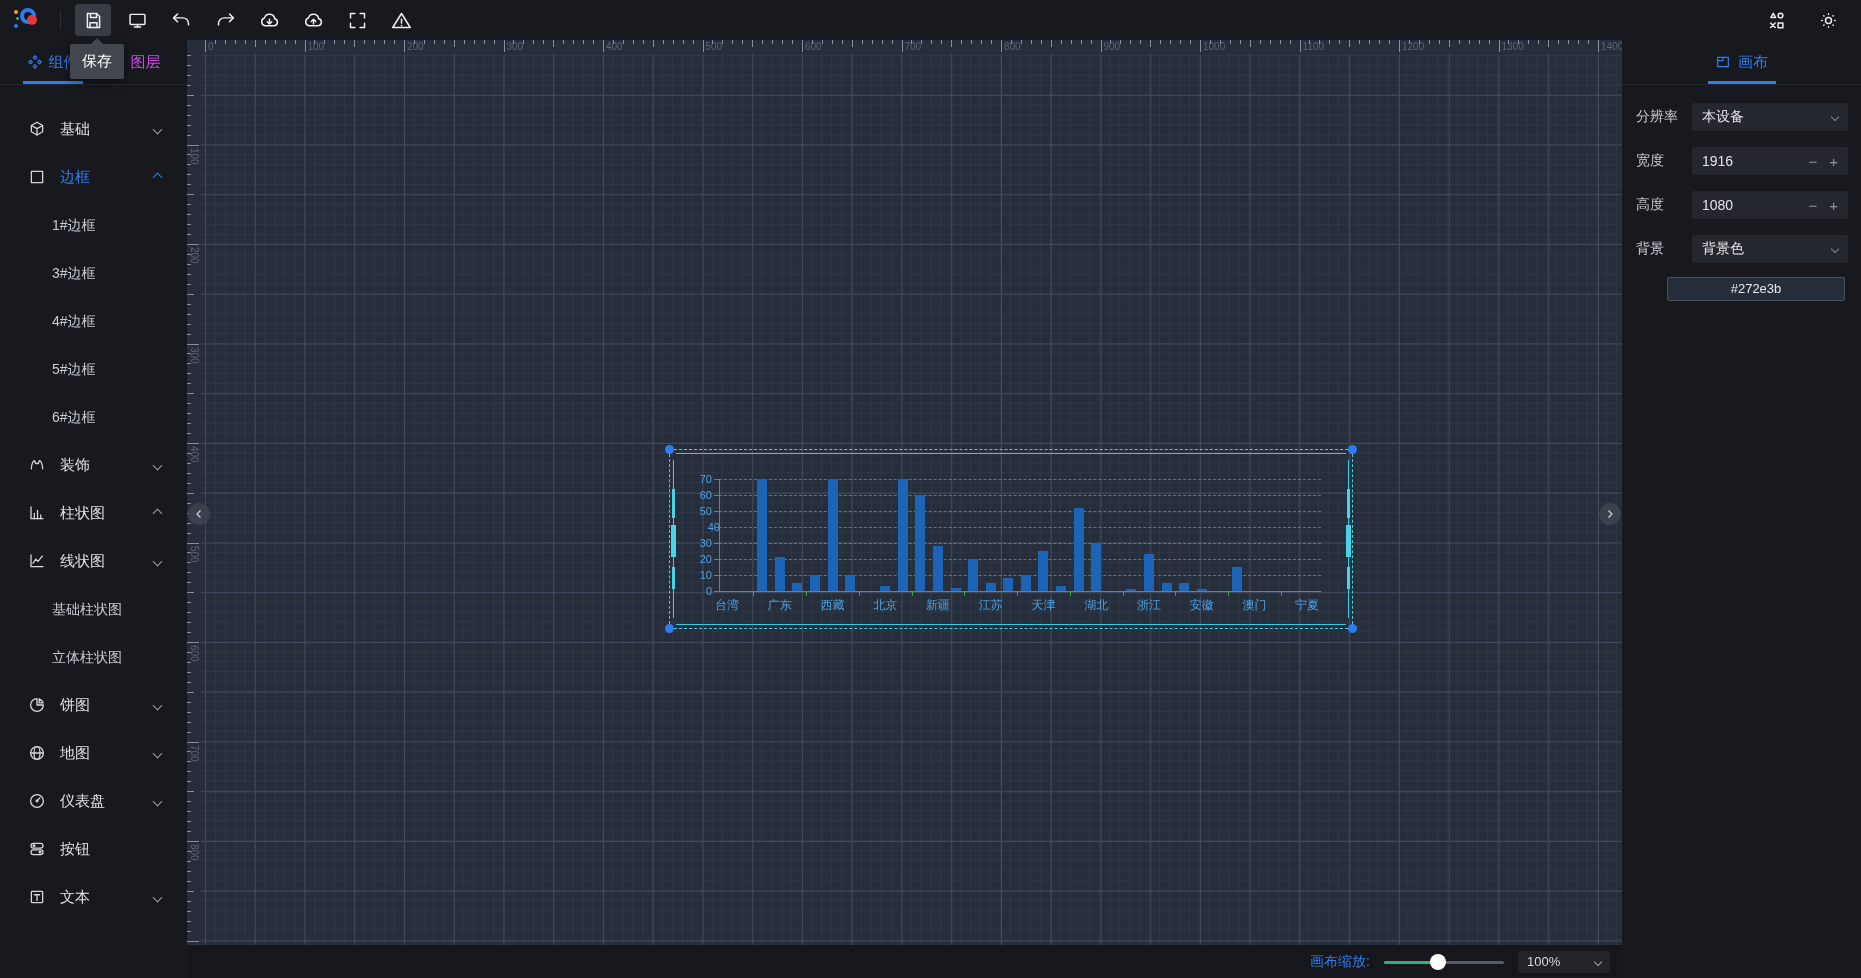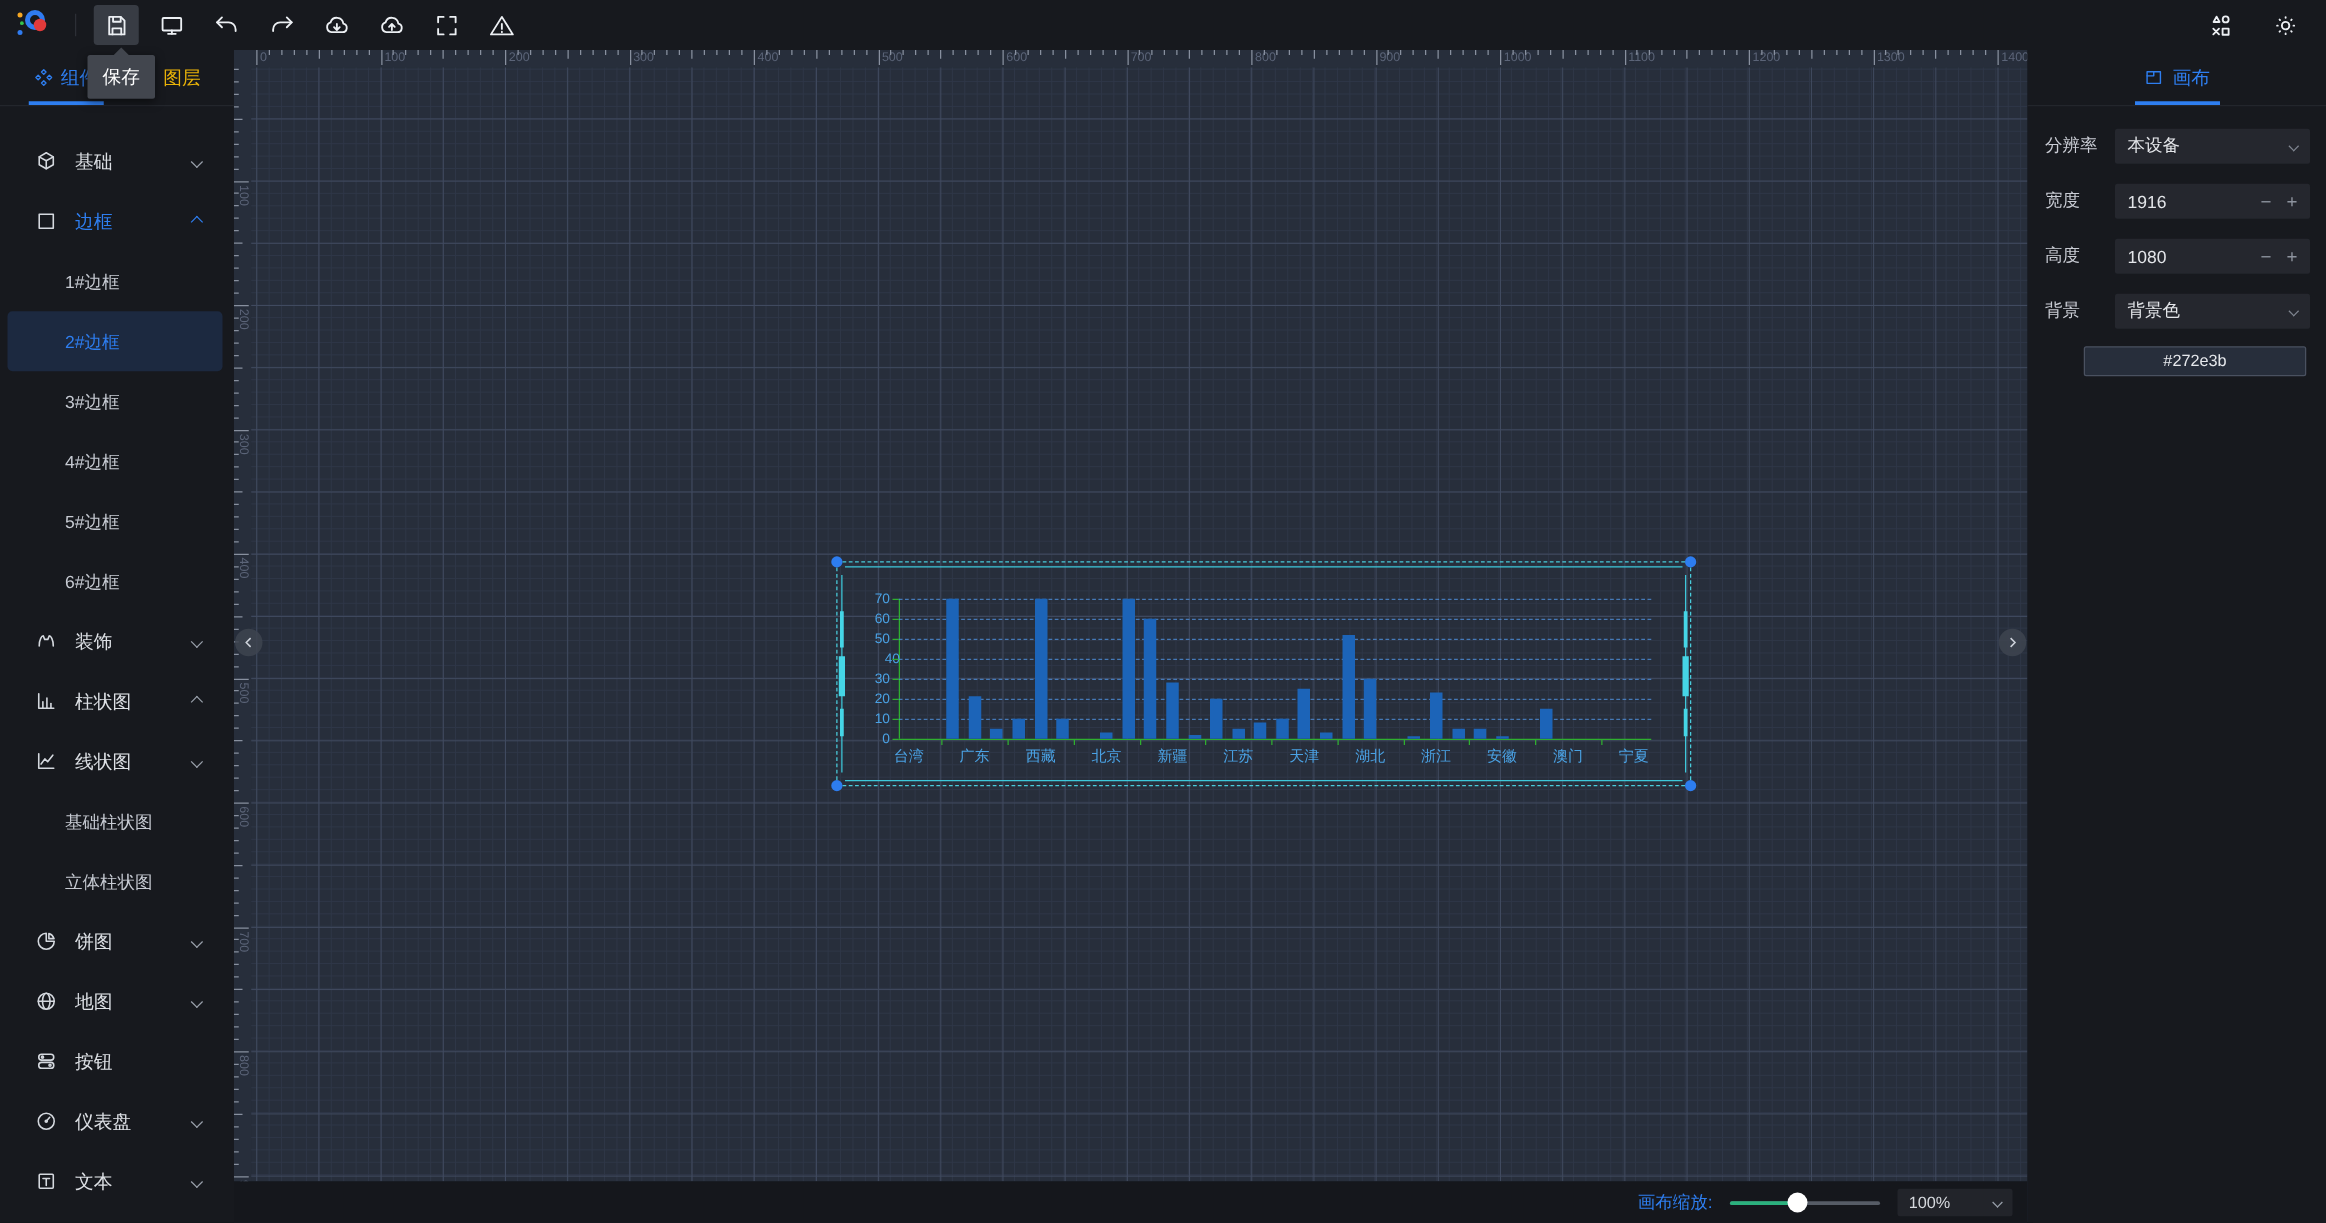--- a/index.html
+++ b/index.html
@@ -27,21 +27,21 @@
 
   
   .tooltip{position:absolute;left:70px;top:44px;z-index:40;background:#42464e;color:#fff;
            font-size:15px;padding:8px 12px;border-radius:2px;box-shadow:0 2px 8px rgba(0,0,0,.5);}
   .tooltip:before{content:"";position:absolute;top:-6px;left:50%;margin-left:-6px;
            border-left:6px solid transparent;border-right:6px solid transparent;border-bottom:6px solid #42464e;}
 
   
   .sidebar{position:absolute;left:0;top:40px;width:187px;bottom:0;background:#17191e;z-index:10;}
   .side-tabs{height:45px;display:flex;align-items:stretch;justify-content:center;gap:30px;border-bottom:1px solid #23262c;}
-  .stab{position:relative;display:flex;align-items:center;gap:6px;font-size:15px;color:#eab308;cursor:pointer;}
+  .stab{position:relative;display:flex;align-items:center;gap:6px;font-size:15px;color:#d946ef;cursor:pointer;}
   .stab svg{width:16px;height:16px;}
   .stab.active{color:#2e7ef0;}
   .stab .tabline{display:none;}
   .stab.active .tabline{display:block;position:absolute;left:-4px;right:-4px;bottom:0;height:3px;background:#2e7ef0;}
   .menu{padding-top:20px;}
   .menu-row{position:relative;height:48px;display:flex;align-items:center;padding-left:28px;gap:14px;cursor:pointer;}
   .menu-row .mi{width:18px;height:18px;color:#d4d8de;display:flex;}
   .menu-row .mi svg{width:18px;height:18px;}
   .menu-row .ml{font-size:15px;color:#dde0e5;}
   .menu-row .ml.act{color:#2e7ef0;}
@@ -288,21 +288,20 @@
         <div class="menu-row">
           <span class="mi">
             <svg viewBox="0 0 24 24" fill="none" stroke="currentColor" stroke-width="1.7" stroke-linecap="round" stroke-linejoin="round">
               <rect x="4.5" y="4.5" width="15" height="15"></rect>
             </svg>
           </span>
           <span class="ml act">边框</span>
           <span class="chev up blue"></span>
         </div>
         <div class="sub-row">1#边框</div>
-        <div class="sub-row sel">2#边框</div>
         <div class="sub-row">3#边框</div>
         <div class="sub-row">4#边框</div>
         <div class="sub-row">5#边框</div>
         <div class="sub-row">6#边框</div>
         <div class="menu-row">
           <span class="mi">
             <svg viewBox="0 0 24 24" fill="none" stroke="currentColor" stroke-width="1.7" stroke-linecap="round" stroke-linejoin="round">
               <path d="M4.5 17c0-7 2.8-10.8 4.3-10.8L10.3 10h3.4l1.5-3.8c1.5 0 4.3 3.8 4.3 10.8"></path>
             </svg>
           </span>
@@ -350,38 +349,38 @@
               <ellipse cx="12" cy="12" rx="4" ry="8.5"></ellipse>
               <path d="M3.5 12h17"></path>
             </svg>
           </span>
           <span class="ml">地图</span>
           <span class="chev down"></span>
         </div>
         <div class="menu-row">
           <span class="mi">
             <svg viewBox="0 0 24 24" fill="none" stroke="currentColor" stroke-width="1.7" stroke-linecap="round" stroke-linejoin="round">
+              <circle cx="12" cy="12" r="8.5"></circle>
+              <path d="M12 12l3.7-4.2"></path>
+              <circle cx="12" cy="12" r="1.1"></circle>
+            </svg>
+          </span>
+          <span class="ml">仪表盘</span>
+          <span class="chev down"></span>
+        </div>
+        <div class="menu-row">
+          <span class="mi">
+            <svg viewBox="0 0 24 24" fill="none" stroke="currentColor" stroke-width="1.7" stroke-linecap="round" stroke-linejoin="round">
               <rect x="4" y="4.5" width="16" height="6.3" rx="3.1"></rect>
               <circle cx="8" cy="7.6" r="1.1"></circle>
               <rect x="4" y="13.2" width="16" height="6.3" rx="3.1"></rect>
               <circle cx="16" cy="16.3" r="1.1"></circle>
             </svg>
           </span>
           <span class="ml">按钮</span>
-        </div>
-        <div class="menu-row">
-          <span class="mi">
-            <svg viewBox="0 0 24 24" fill="none" stroke="currentColor" stroke-width="1.7" stroke-linecap="round" stroke-linejoin="round">
-              <circle cx="12" cy="12" r="8.5"></circle>
-              <path d="M12 12l3.7-4.2"></path>
-              <circle cx="12" cy="12" r="1.1"></circle>
-            </svg>
-          </span>
-          <span class="ml">仪表盘</span>
-          <span class="chev down"></span>
         </div>
         <div class="menu-row">
           <span class="mi">
             <svg viewBox="0 0 24 24" fill="none" stroke="currentColor" stroke-width="1.7" stroke-linecap="round" stroke-linejoin="round">
               <rect x="4.5" y="4.5" width="15" height="15" rx="1"></rect>
               <path d="M8.5 9h7M12 9v7.5"></path>
             </svg>
           </span>
           <span class="ml">文本</span>
           <span class="chev down"></span>

